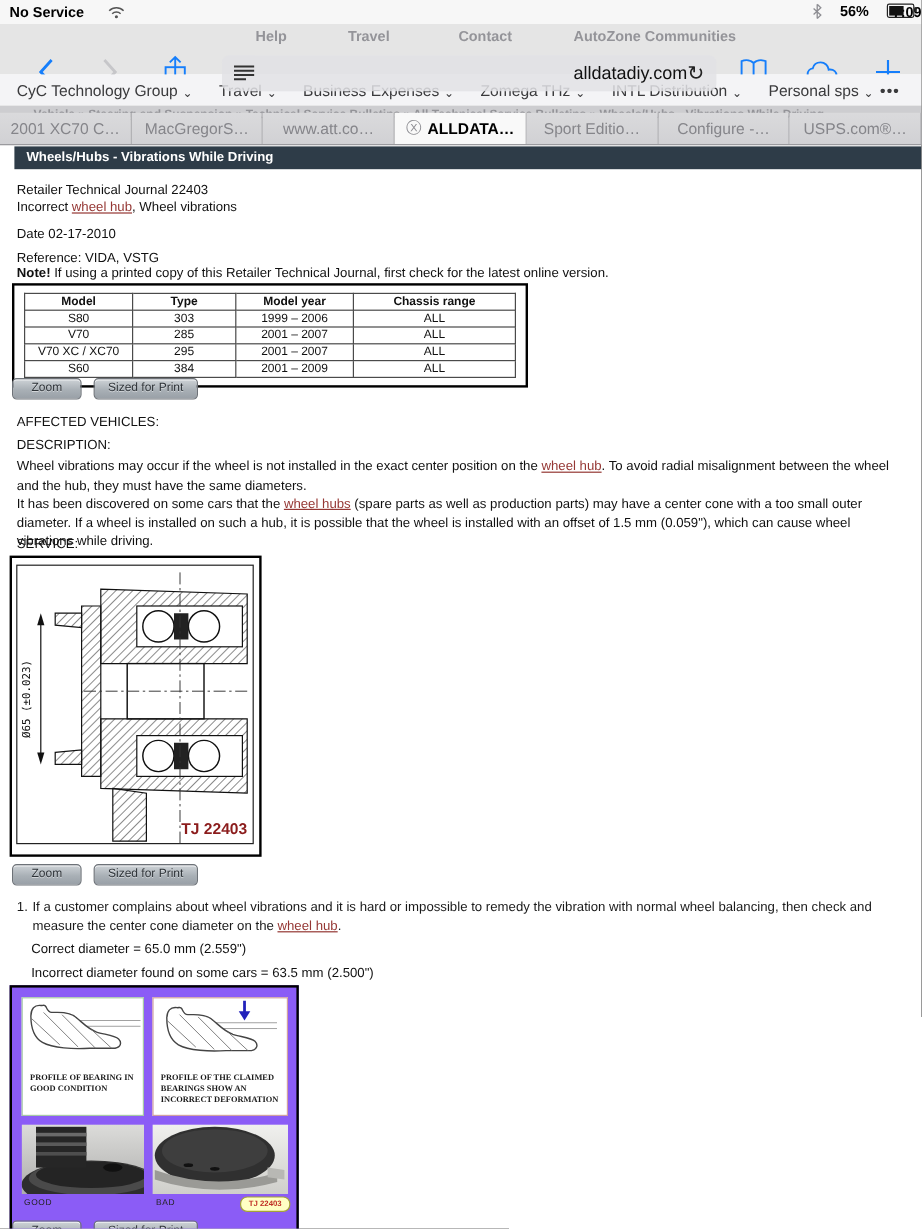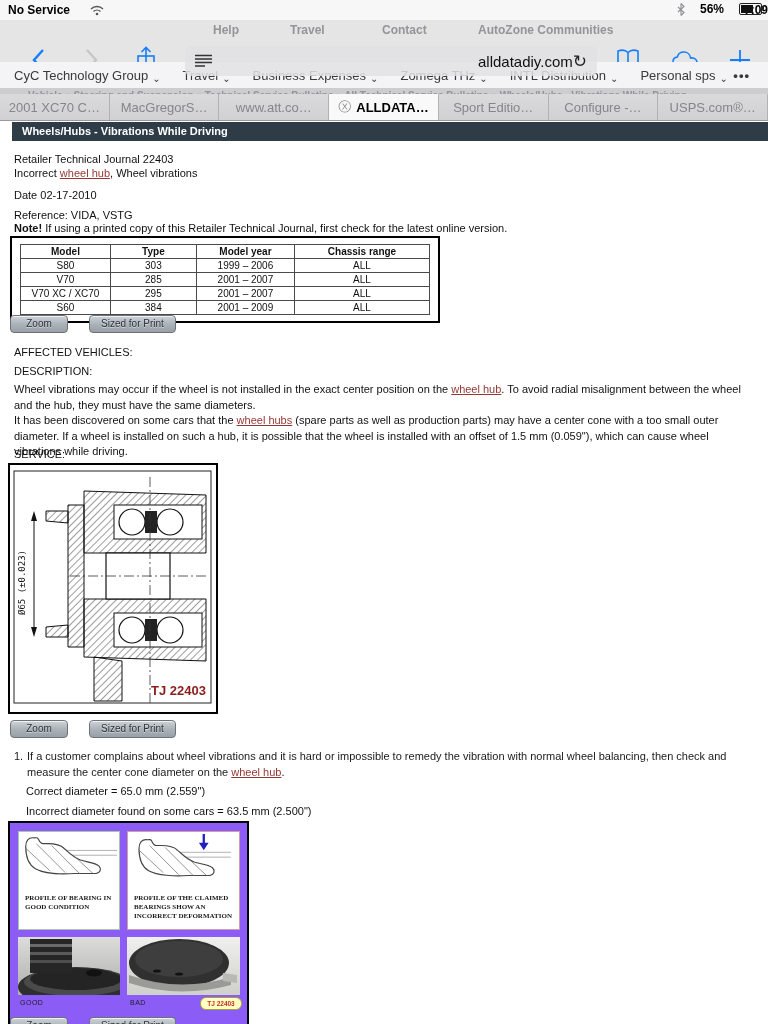--- a/index.html
+++ b/index.html
@@ -54,21 +54,21 @@
             color:#fff;font-size:11px;font-weight:bold;line-height:19px;padding-left:10px;box-sizing:border-box;}
   .tline{position:absolute;left:14px;font-size:11px;line-height:14px;color:#111;}
   .para{position:absolute;left:14px;width:744px;font-size:11px;line-height:15.5px;color:#111;}
   a.doclink{color:#953734;text-decoration:underline;cursor:pointer;}
 
   .tbl-wrap{position:absolute;left:10px;top:236px;width:430px;border:2px solid #000;background:#fff;
             padding:6px 8px;box-sizing:border-box;}
   table.veh{width:100%;border-collapse:collapse;font-size:10px;color:#111;}
   table.veh th,table.veh td{border:1px solid #4a4a4a;text-align:center;padding:0 2px;line-height:13px;}
 
-  .btnrow{position:absolute;display:flex;gap:21px;}
+  .btnrow{position:absolute;display:flex;gap:10px;}
   .btn3d{display:inline-block;min-width:34px;text-align:center;padding:2px 11px 3px;font-size:10px;
          color:#2e3338;background:linear-gradient(#ced3d7,#a9b0b6 55%,#99a0a7);
          border:1px solid #6d7278;border-radius:4px;
          box-shadow:inset 0 1px 0 rgba(255,255,255,.7);text-shadow:0 1px 0 rgba(255,255,255,.5);}
 
   .fig1{position:absolute;left:8px;top:463px;width:210px;height:251px;border:2px solid #000;
         box-sizing:border-box;background:#fff;}
   .fig2{position:absolute;left:8px;top:821px;width:241px;height:242px;border:2px solid #000;
         box-sizing:border-box;background:#8b5cf6;}
   .pbox{position:absolute;box-sizing:border-box;background:#fff;}

